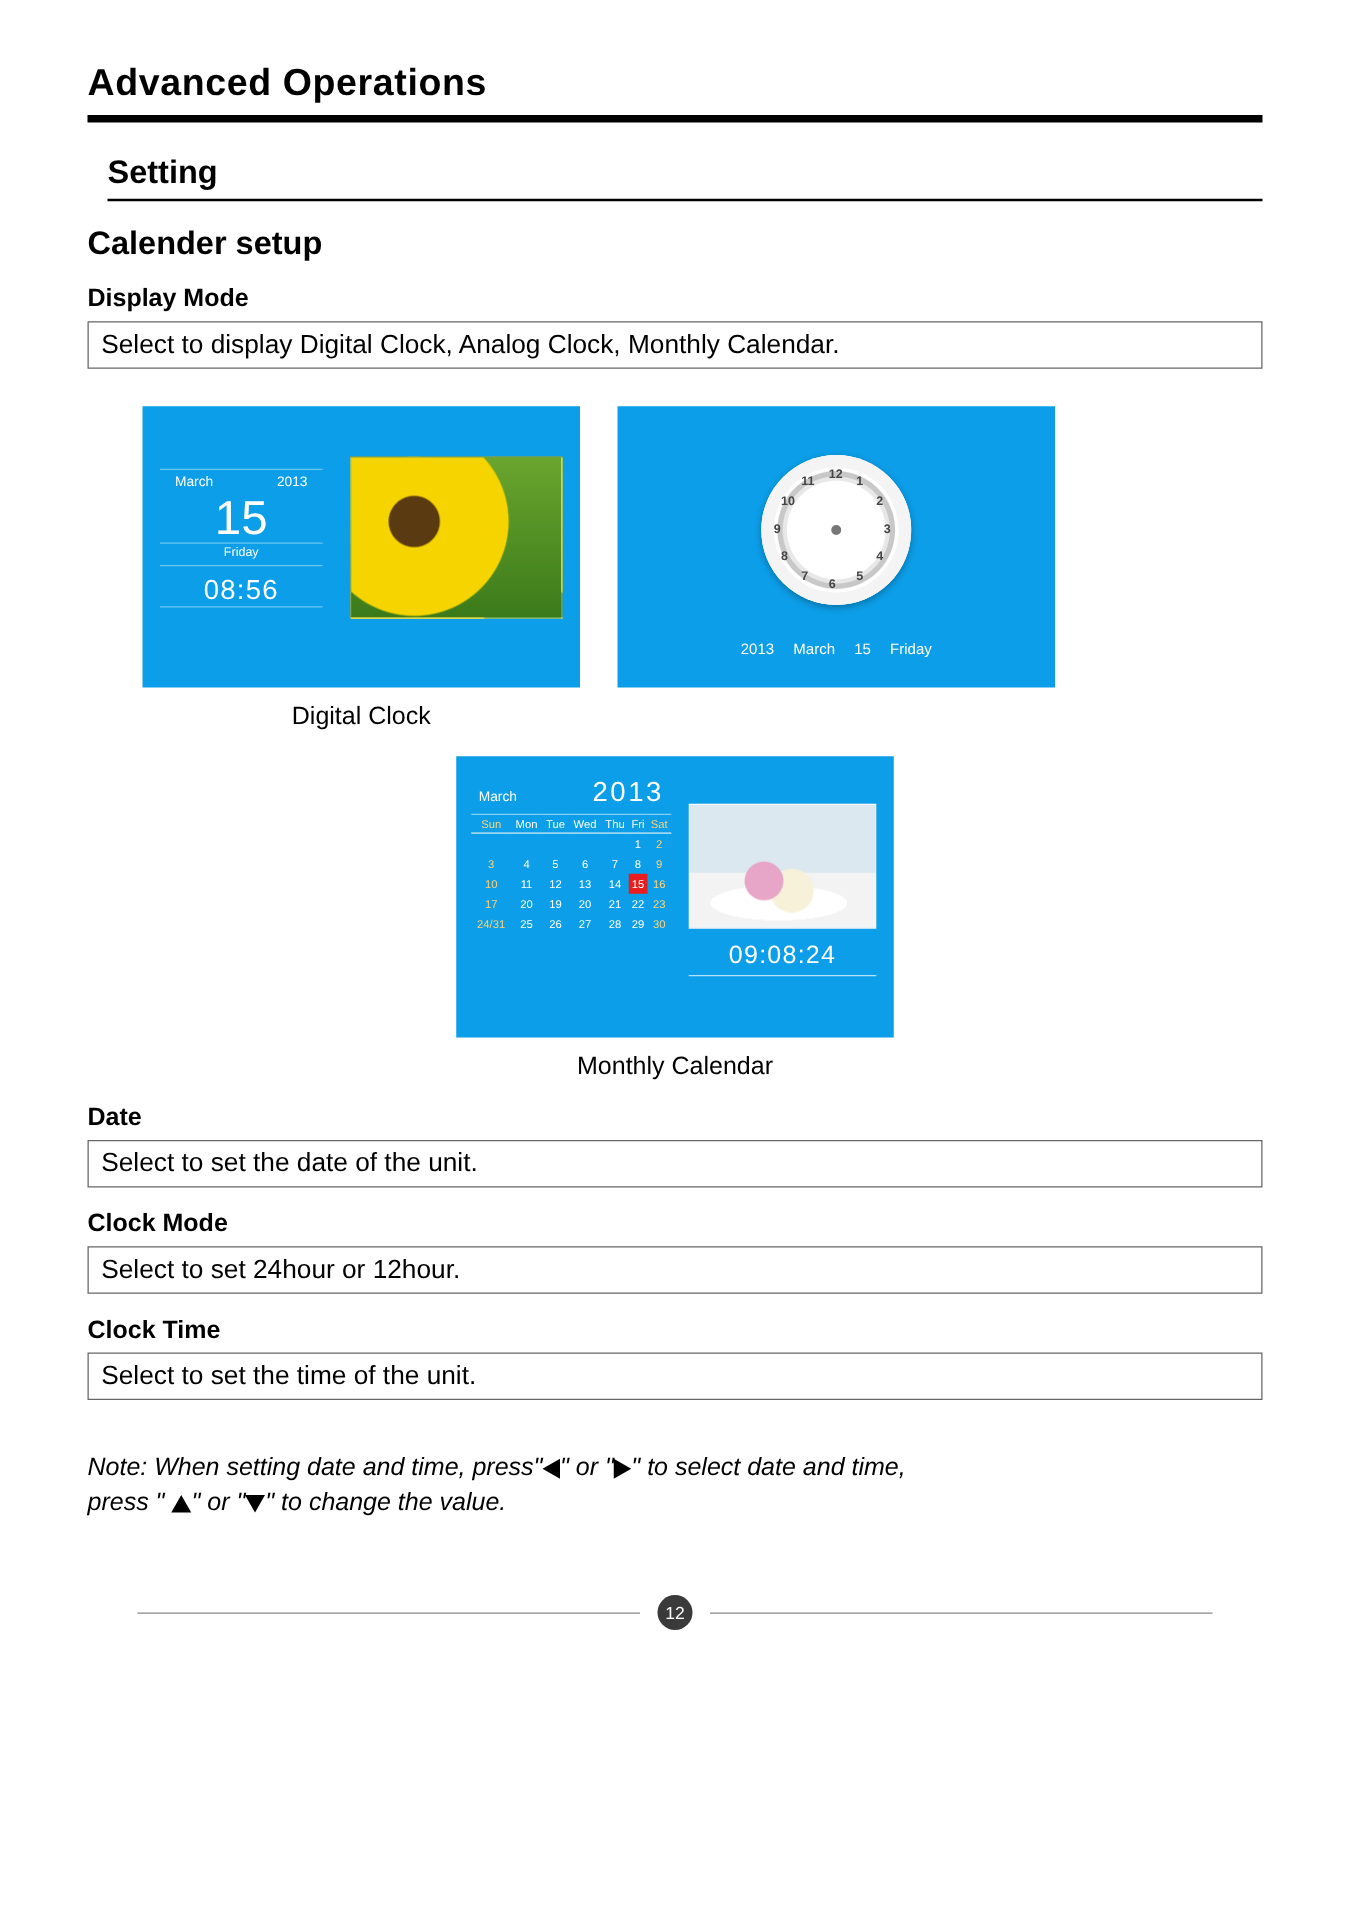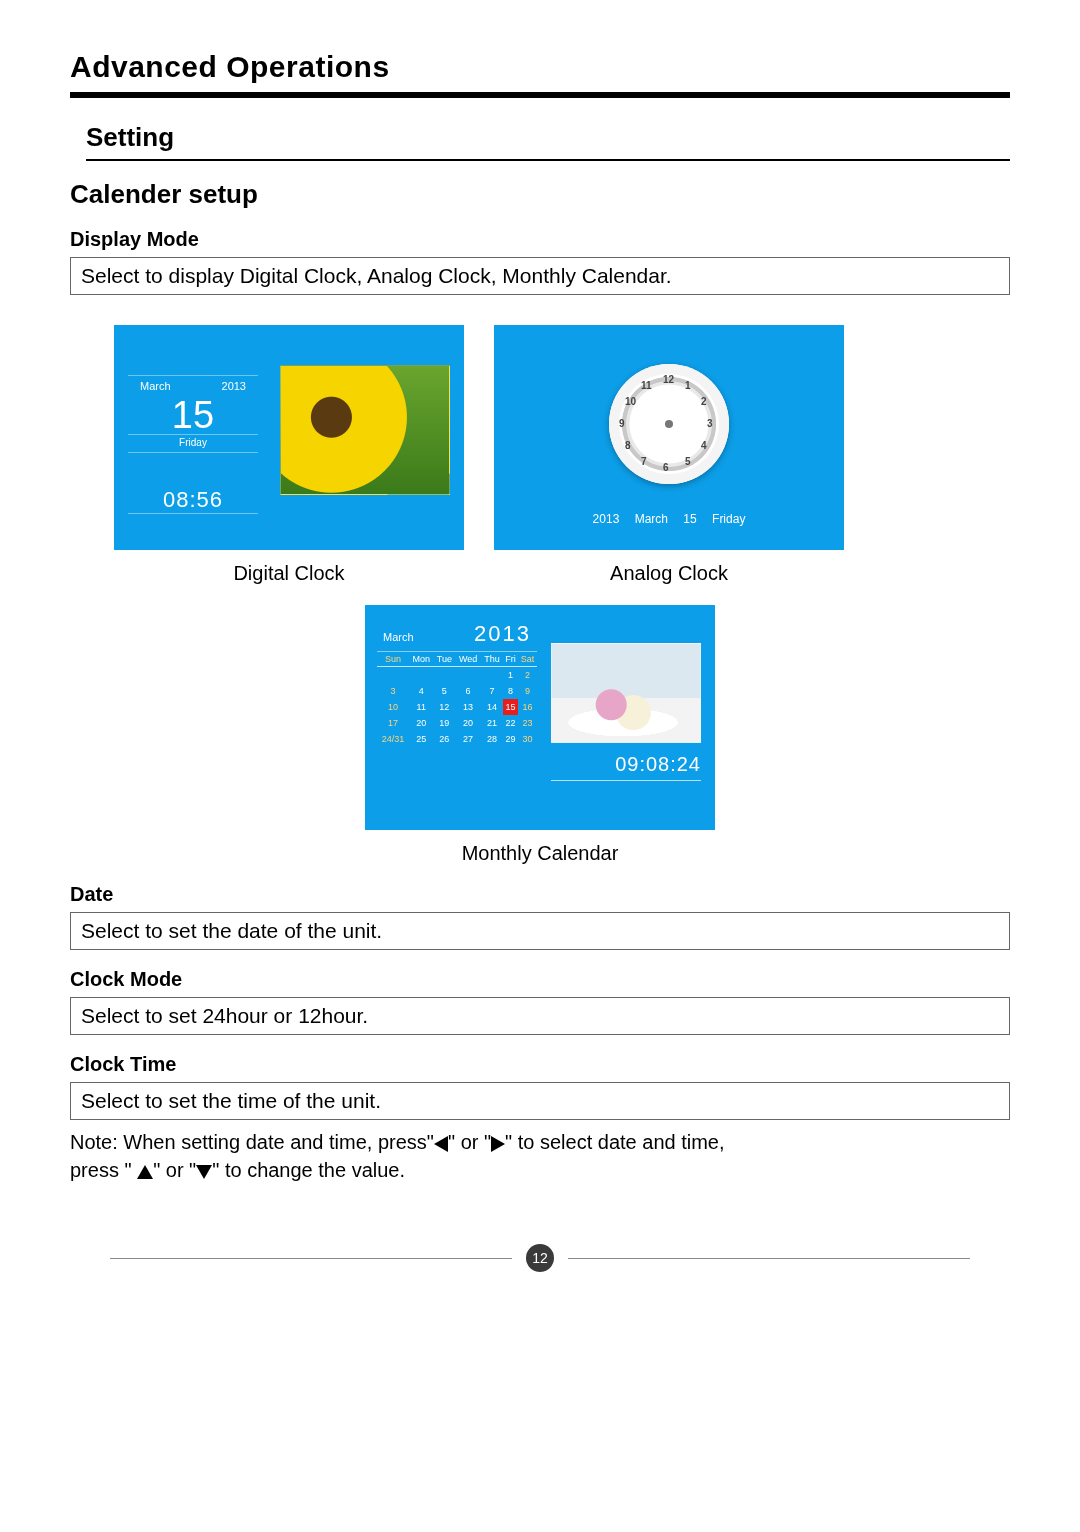--- a/index.html
+++ b/index.html
@@ -39,21 +39,21 @@
   .caption { text-align: center; font-size: 20px; margin-top: 12px; }
   .digital-left {
     position: absolute; left: 14px; top: 50px; width: 130px; text-align: center;
   }
   .digital-left .line1, .digital-left .line2 {
     border-top: 1px solid #6cc6ef; width: 100%;
   }
   .digital-left .my { display:flex; justify-content: space-between; font-size: 11px; padding: 4px 12px; }
   .digital-left .day { font-size: 38px; font-weight: 300; line-height: 1; }
   .digital-left .dow { font-size: 10px; padding: 2px 0 4px 0; }
-  .digital-left .time { font-size: 22px; padding-top: 6px; letter-spacing:1px;margin-top:28px; }
+  .digital-left .time { font-size: 22px; padding-top: 6px; letter-spacing:1px; }
   .digital-img {
     position: absolute; right: 14px; top: 40px; width: 170px; height: 130px;
     background: radial-gradient(circle at 30% 40%, #5a3a10 0 20px, transparent 21px),
                 radial-gradient(circle at 30% 40%, #f5d400 0 75px, transparent 76px),
                 linear-gradient(#6aa52e,#3b7a1a);
     border: 1px solid rgba(255,255,255,0.3);
   }
   .analog-face {
     position:absolute; left:50%; top:44%; transform: translate(-50%,-50%);
     width: 120px; height: 120px; border-radius: 50%;
@@ -80,22 +80,22 @@
   .monthly-right { position:absolute; right: 14px; top: 38px; width: 150px; }
   .monthly-right .pic {
     width: 150px; height: 100px;
     background:
       radial-gradient(circle at 40% 62%, #e7a6c8 0 15px, transparent 16px),
       radial-gradient(circle at 55% 70%, #f6f1d8 0 17px, transparent 18px),
       radial-gradient(ellipse 55px 14px at 48% 80%, #ffffff 0 99%, transparent 100%),
       linear-gradient(#dbe8ef 0 55%, #f3f3f3 55% 100%);
     border:1px solid rgba(255,255,255,0.3);
   }
-  .monthly-right .t { font-size: 20px; margin-top: 10px; text-align:right; letter-spacing:1px; border-bottom:1px solid rgba(255,255,255,0.7); padding-bottom:4px;}
-  .note { font-size: 20px; margin-top: 8px; line-height: 1.4; }
+  .monthly-right .t { font-size: 20px; margin-top: 10px; text-align:center; letter-spacing:1px; border-bottom:1px solid rgba(255,255,255,0.7); padding-bottom:4px;}
+  .note { font-size: 20px; margin-top: 40px; line-height: 1.4; font-style: italic; }
   .tri { display:inline-block; width:0; height:0; vertical-align:middle; }
   .tri.left { border-top:8px solid transparent; border-bottom:8px solid transparent; border-right:14px solid #000; }
   .tri.right{ border-top:8px solid transparent; border-bottom:8px solid transparent; border-left:14px solid #000; }
   .tri.up   { border-left:8px solid transparent; border-right:8px solid transparent; border-bottom:14px solid #000; }
   .tri.down { border-left:8px solid transparent; border-right:8px solid transparent; border-top:14px solid #000; }
   .footer { margin-top: 60px; display:flex; align-items:center; gap: 14px; padding: 0 40px;}
   .footer .rule { flex:1; height:1px; background:#888; }
   .page-badge {
     width: 28px; height: 28px; border-radius: 50%;
     background:#3a3a3a; color:#fff; font-size:14px; display:flex; align-items:center; justify-content:center;
@@ -153,21 +153,20 @@
             <div class="num" style="left: 32px; top: 15.8949px;">11</div>
           </div>
       </div>
       <div class="analog-info">
         <span>2013</span>
         <span>March</span>
         <span>15</span>
         <span>Friday</span>
       </div>
     </div>
-    <div class="caption">Analog Clock</div>
   </div>
 </div>
 
 <div class="monthly-wrap">
   <div>
     <div class="screen monthly">
       <div class="cal">
         <div class="cal-head">
           <span class="m">March</span>
           <span class="y">2013</span>

